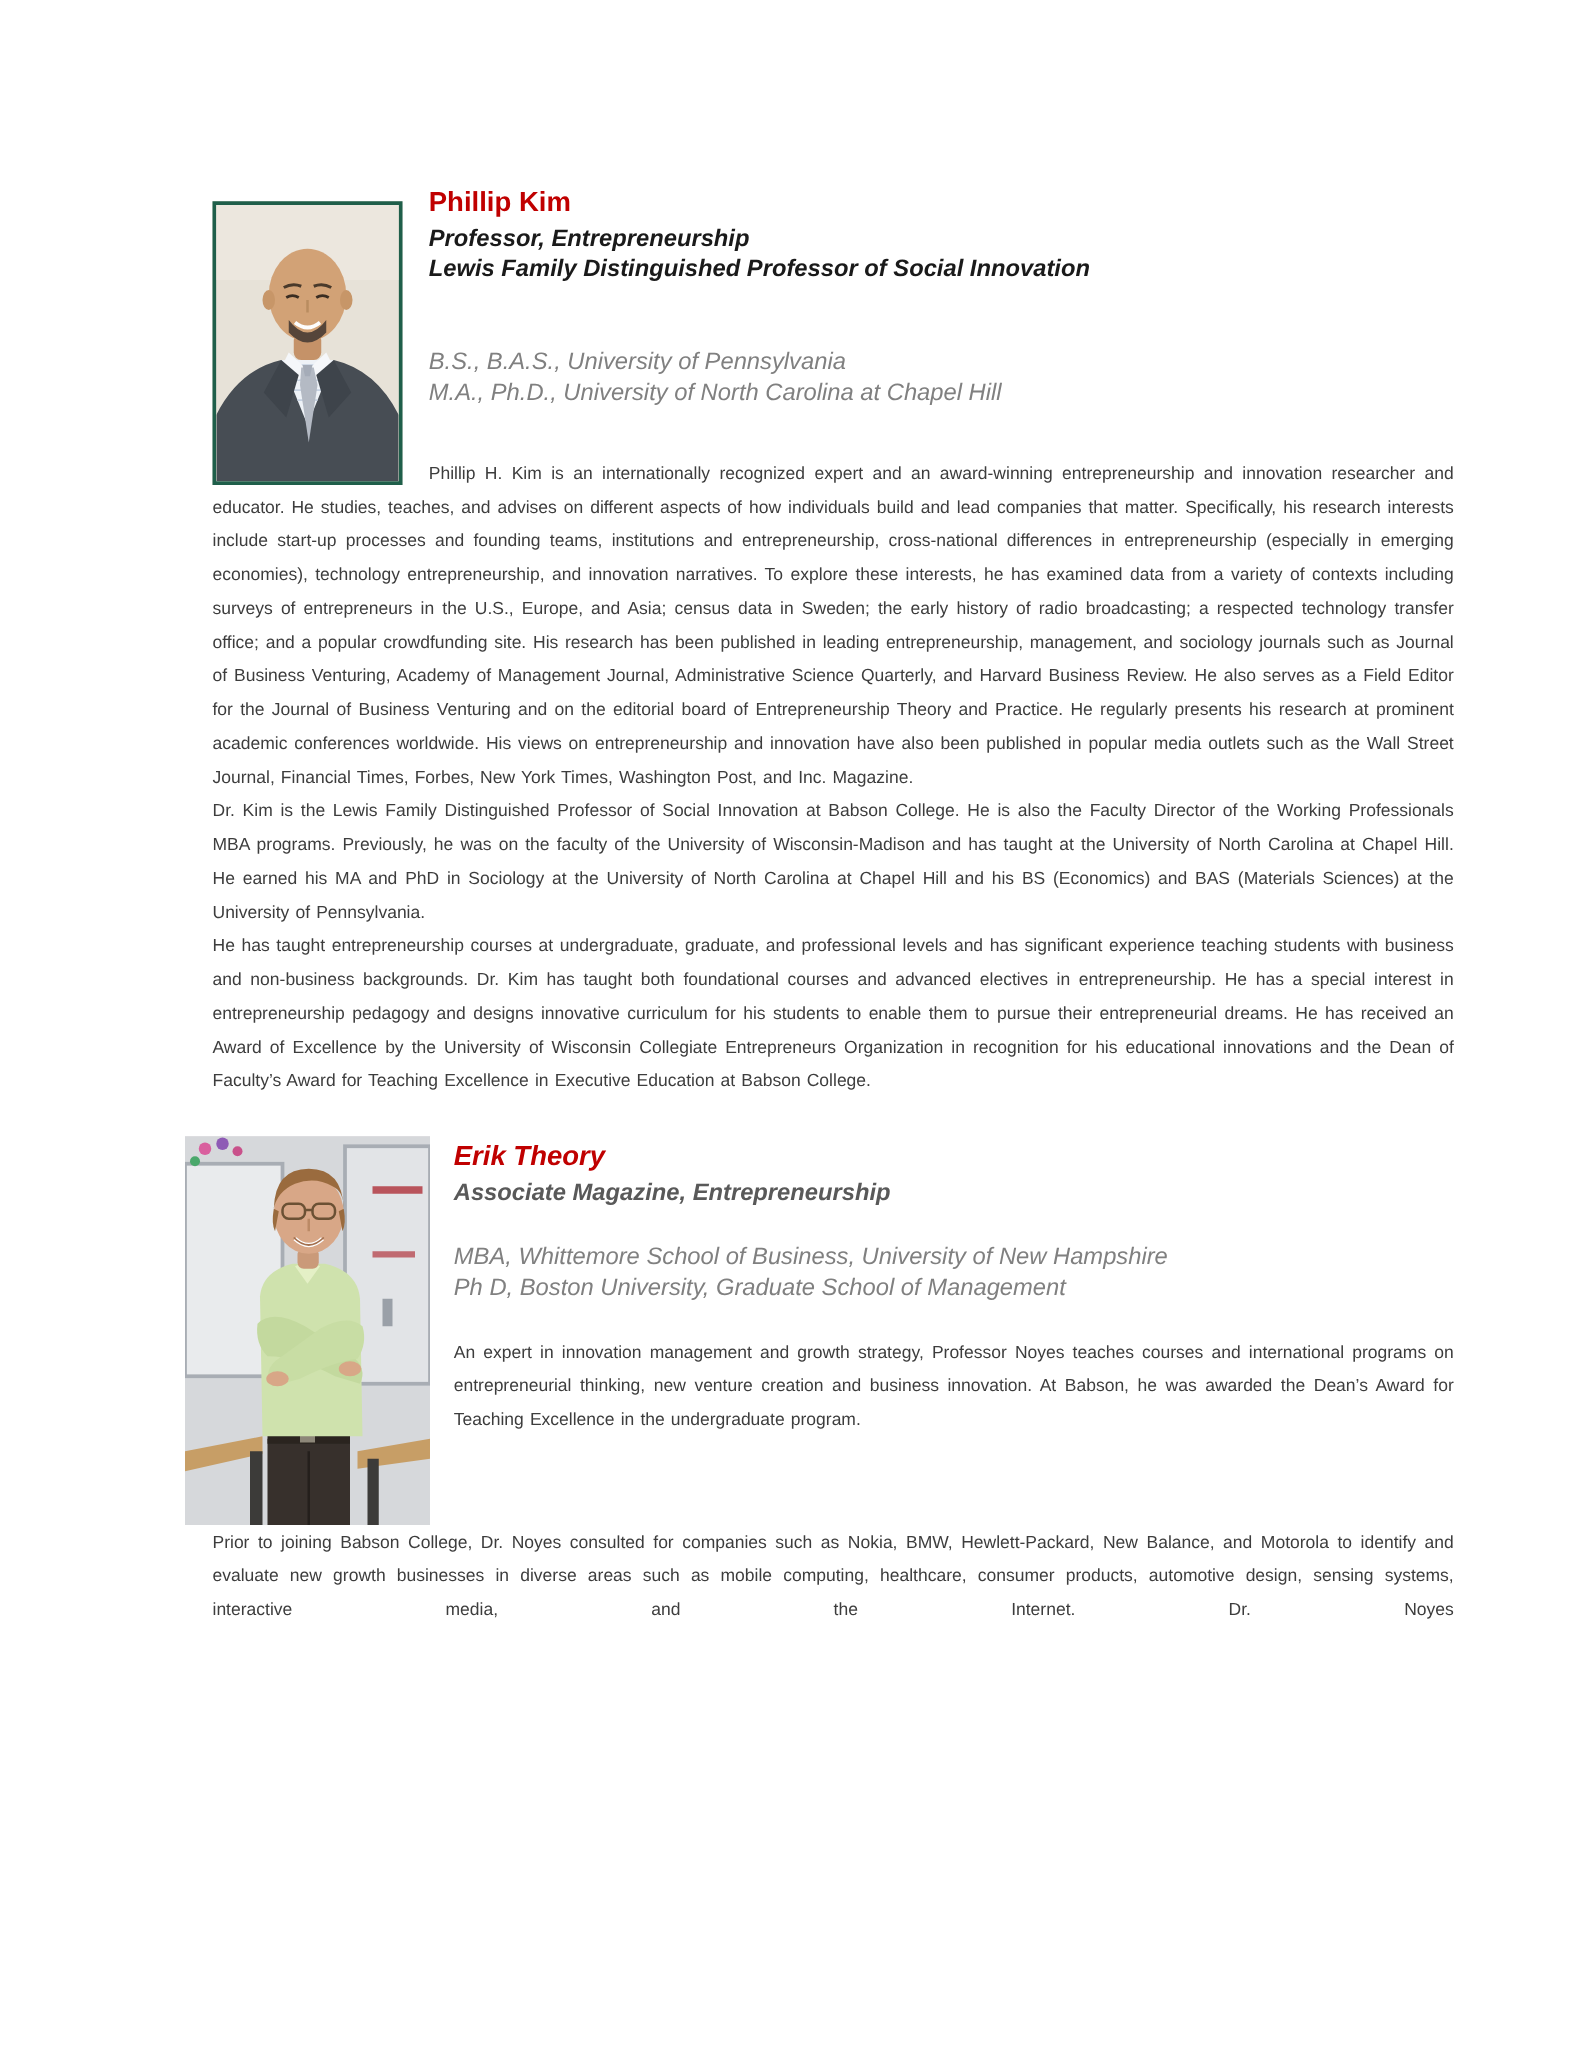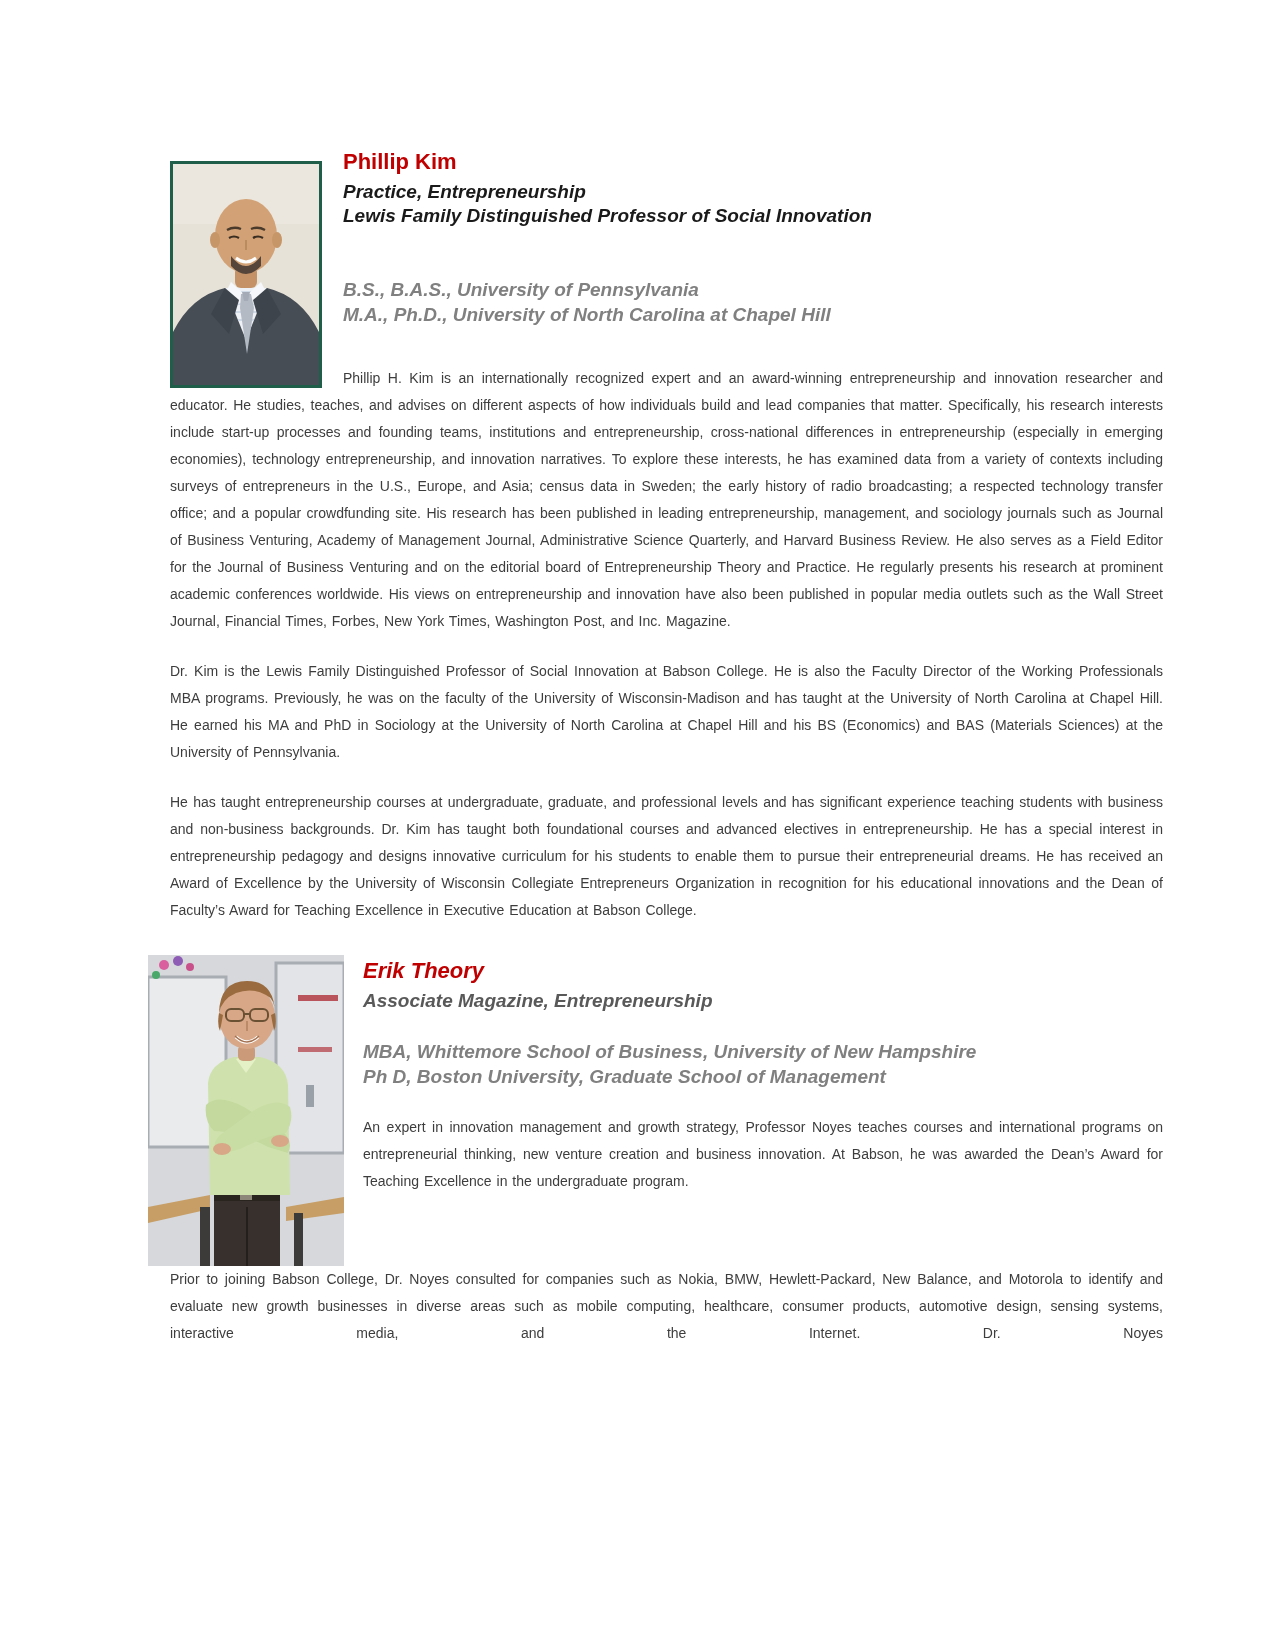--- a/index.html
+++ b/index.html
@@ -14,26 +14,26 @@
   .photo-frame-kim svg,.photo-noyes svg{display:block;}
 
   
   .name-kim{font-size:22px;line-height:26px;font-weight:bold;color:#c00000;}
   .name-noyes{font-size:22px;line-height:26px;font-weight:bold;font-style:italic;color:#c00000;}
   .titles-kim{margin-top:5px;}
   .titles-kim .t{font-size:19px;line-height:24px;font-weight:bold;font-style:italic;color:#1a1a1a;}
   .title-noyes{margin-top:5px;font-size:19px;line-height:24px;font-weight:bold;font-style:italic;color:#595959;}
   .edu-kim{margin-top:49px;}
   .edu-noyes{margin-top:26px;}
-  .edu-line{font-size:19px;line-height:25px;font-weight:bold;font-style:italic;color:#808080;}
+  .edu-line{font-size:19px;line-height:25px;font-weight:normal;font-style:italic;color:#808080;}
 
   
   .bio{font-size:14px;line-height:27px;color:#3d3d3d;text-align:justify;margin:0;word-spacing:1px;}
   .p-kim-1{margin-top:38px;}
-  .p-kim-2,.p-kim-3{margin-top:23px;}
+  .p-kim-2,.p-kim-3{margin-top:0;}
   .profile-noyes{margin-top:34px;}
   .p-noyes-1{margin-top:25px;}
   .p-noyes-2{clear:left;margin-top:30px;text-align-last:justify;}
 </style>
 </head>
 <body>
 
 <div class="page">
 
   <section class="profile profile-kim">
@@ -68,21 +68,21 @@
         <path d="M80,74 Q85,71 90,74" stroke="#3a2d22" stroke-width="2.2" fill="none"></path>
 
         <path d="M73,76 L73,86" stroke="#b98c60" stroke-width="2" fill="none"></path>
         <path d="M58,92 Q73,112 88,92 L88,102 Q73,118 58,102 Z" fill="#55453a"></path>
         <path d="M63,94 Q73,102 83,94" stroke="#fdfdfd" stroke-width="3" fill="none"></path>
       </svg>
     </div>
 
     <div class="name-kim">Phillip Kim</div>
     <div class="titles-kim">
-      <div class="t">Practice, Entrepreneurship</div>
+      <div class="t">Professor, Entrepreneurship</div>
       <div class="t">Lewis Family Distinguished Professor of Social Innovation</div>
     </div>
     <div class="edu-kim">
       <div class="edu-line">B.S., B.A.S., University of Pennsylvania</div>
       <div class="edu-line">M.A., Ph.D., University of North Carolina at Chapel Hill</div>
     </div>
 
     <p class="bio p-kim-1">Phillip H. Kim is an internationally recognized expert and an award-winning entrepreneurship and innovation researcher and educator. He studies, teaches, and advises on different aspects of how individuals build and lead companies that matter. Specifically, his research interests include start-up processes and founding teams, institutions and entrepreneurship, cross-national differences in entrepreneurship (especially in emerging economies), technology entrepreneurship, and innovation narratives. To explore these interests, he has examined data from a variety of contexts including surveys of entrepreneurs in the U.S., Europe, and Asia; census data in Sweden; the early history of radio broadcasting; a respected technology transfer office; and a popular crowdfunding site. His research has been published in leading entrepreneurship, management, and sociology journals such as Journal of Business Venturing, Academy of Management Journal, Administrative Science Quarterly, and Harvard Business Review. He also serves as a Field Editor for the Journal of Business Venturing and on the editorial board of Entrepreneurship Theory and Practice. He regularly presents his research at prominent academic conferences worldwide. His views on entrepreneurship and innovation have also been published in popular media outlets such as the Wall Street Journal, Financial Times, Forbes, New York Times, Washington Post, and Inc. Magazine.</p>
     <p class="bio p-kim-2">Dr. Kim is the Lewis Family Distinguished Professor of Social Innovation at Babson College. He is also the Faculty Director of the Working Professionals MBA programs. Previously, he was on the faculty of the University of Wisconsin-Madison and has taught at the University of North Carolina at Chapel Hill. He earned his MA and PhD in Sociology at the University of North Carolina at Chapel Hill and his BS (Economics) and BAS (Materials Sciences) at the University of Pennsylvania.</p>
     <p class="bio p-kim-3">He has taught entrepreneurship courses at undergraduate, graduate, and professional levels and has significant experience teaching students with business and non-business backgrounds. Dr. Kim has taught both foundational courses and advanced electives in entrepreneurship. He has a special interest in entrepreneurship pedagogy and designs innovative curriculum for his students to enable them to pursue their entrepreneurial dreams. He has received an Award of Excellence by the University of Wisconsin Collegiate Entrepreneurs Organization in recognition for his educational innovations and the Dean of Faculty’s Award for Teaching Excellence in Executive Education at Babson College.</p>

